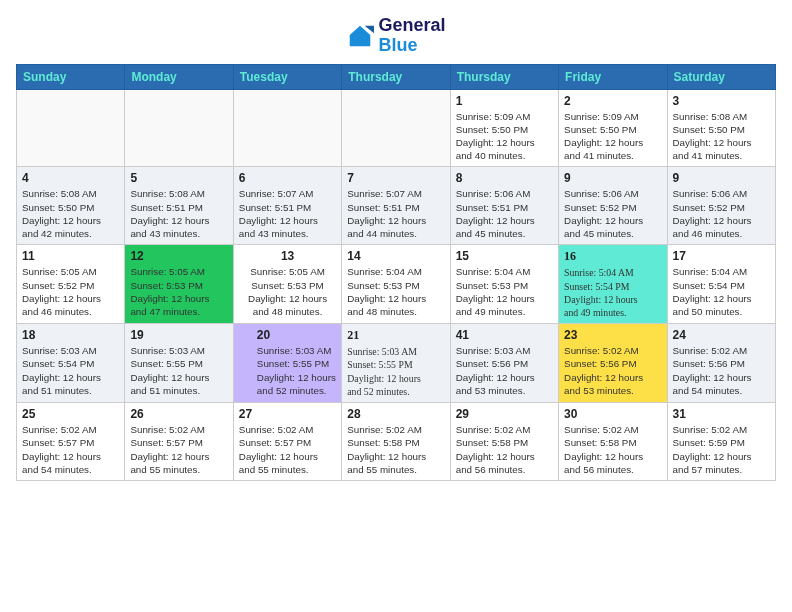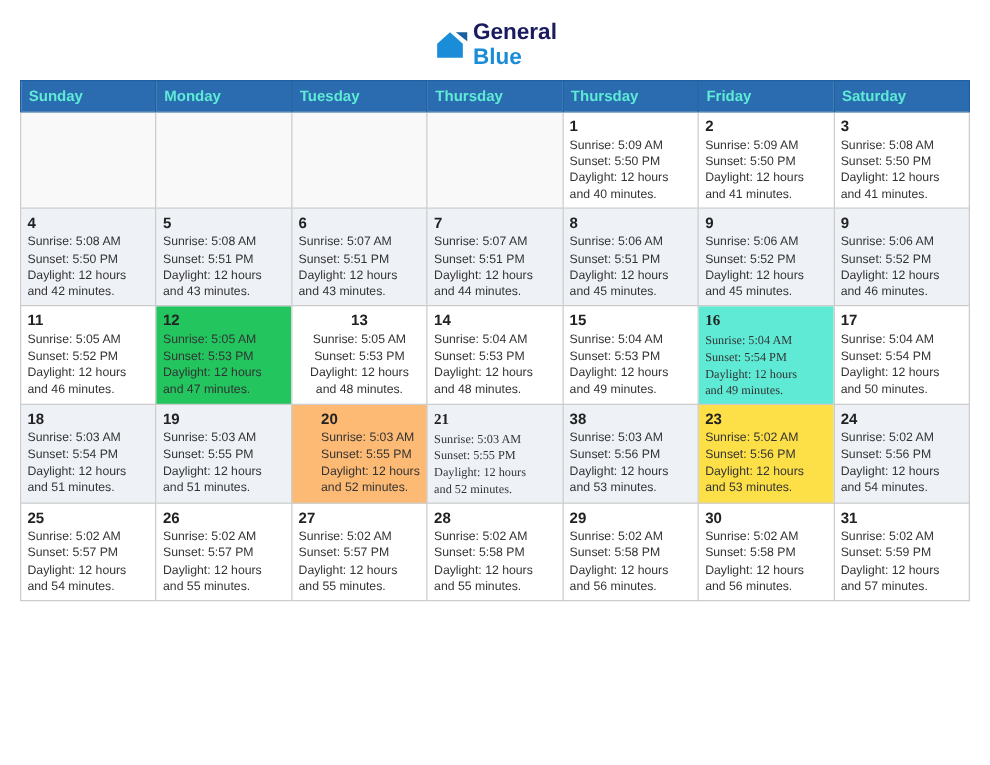--- a/index.html
+++ b/index.html
@@ -263,36 +263,36 @@
 Daylight: 12 hours
 and 51 minutes.</div>
         </td>
         <td style="background: rgb(238, 242, 247);">
           <span class="day-number">19</span>
           <div class="day-info" style="white-space: pre-line;">Sunrise: 5:03 AM
 Sunset: 5:55 PM
 Daylight: 12 hours
 and 51 minutes.</div>
         </td>
-        <td style="background: #fdba74; padding-left: 23px;">
+        <td style="background: #c4b5fd; padding-left: 23px;">
           <span class="day-number">20</span>
           <div class="day-info" style="white-space: pre-line;">Sunrise: 5:03 AM
 Sunset: 5:55 PM
 Daylight: 12 hours
 and 52 minutes.</div>
         </td>
         <td style="background: rgb(238, 242, 247); font-family: Liberation Serif, serif;">
           <span class="day-number">21</span>
           <div class="day-info" style="white-space: pre-line;">Sunrise: 5:03 AM
 Sunset: 5:55 PM
 Daylight: 12 hours
 and 52 minutes.</div>
         </td>
         <td style="background: rgb(238, 242, 247);">
-          <span class="day-number">38</span>
+          <span class="day-number">41</span>
           <div class="day-info" style="white-space: pre-line;">Sunrise: 5:03 AM
 Sunset: 5:56 PM
 Daylight: 12 hours
 and 53 minutes.</div>
         </td>
         <td style="background: #fde047;">
           <span class="day-number">23</span>
           <div class="day-info" style="white-space: pre-line;">Sunrise: 5:02 AM
 Sunset: 5:56 PM
 Daylight: 12 hours

